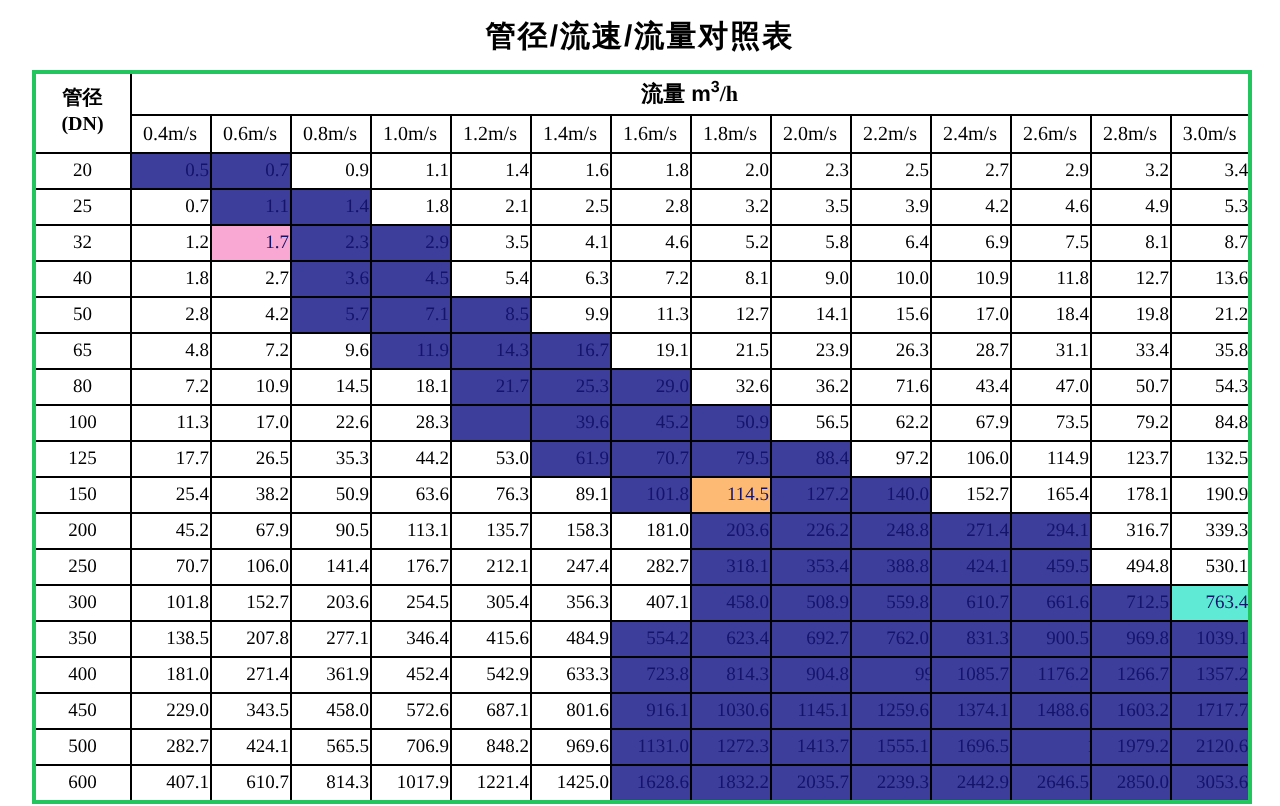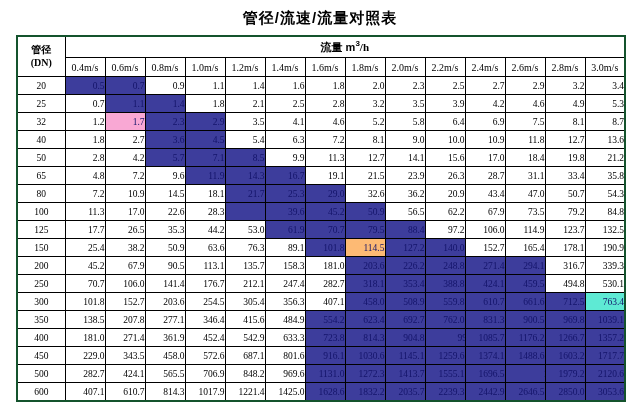--- a/index.html
+++ b/index.html
@@ -17,21 +17,21 @@
     font-size: 15px;
     padding-top: 9px;
     letter-spacing: 1px;
     font-family: "Liberation Sans", sans-serif;
   }
   table.ref {
     border-collapse: collapse;
     table-layout: fixed;
     width: 608px;
     margin: 7px 16px 0 16px;
-    border: 2px solid #14532d;
+    border: 2px solid #22c55e;
   }
   table.ref th, table.ref td {
     border: 1px solid #000;
     padding: 0;
     overflow: hidden;
     white-space: nowrap;
   }
   col.dn-col { width: 48px; }
   col.v-col  { width: 40px; }
   th.corner {
@@ -230,21 +230,21 @@
           <td class="dn">80</td>
           <td class="num">7.2</td>
           <td class="num">10.9</td>
           <td class="num">14.5</td>
           <td class="num">18.1</td>
           <td class="num hl" style="background: rgb(61, 61, 156); color: rgb(20, 20, 106);">21.7</td>
           <td class="num hl" style="background: rgb(61, 61, 156); color: rgb(20, 20, 106);">25.3</td>
           <td class="num hl" style="background: rgb(61, 61, 156); color: rgb(20, 20, 106);">29.0</td>
           <td class="num">32.6</td>
           <td class="num">36.2</td>
-          <td class="num">20.9</td>
+          <td class="num">71.6</td>
           <td class="num">43.4</td>
           <td class="num">47.0</td>
           <td class="num">50.7</td>
           <td class="num">54.3</td>
         </tr>
         <tr>
           <td class="dn">100</td>
           <td class="num">11.3</td>
           <td class="num">17.0</td>
           <td class="num">22.6</td>

